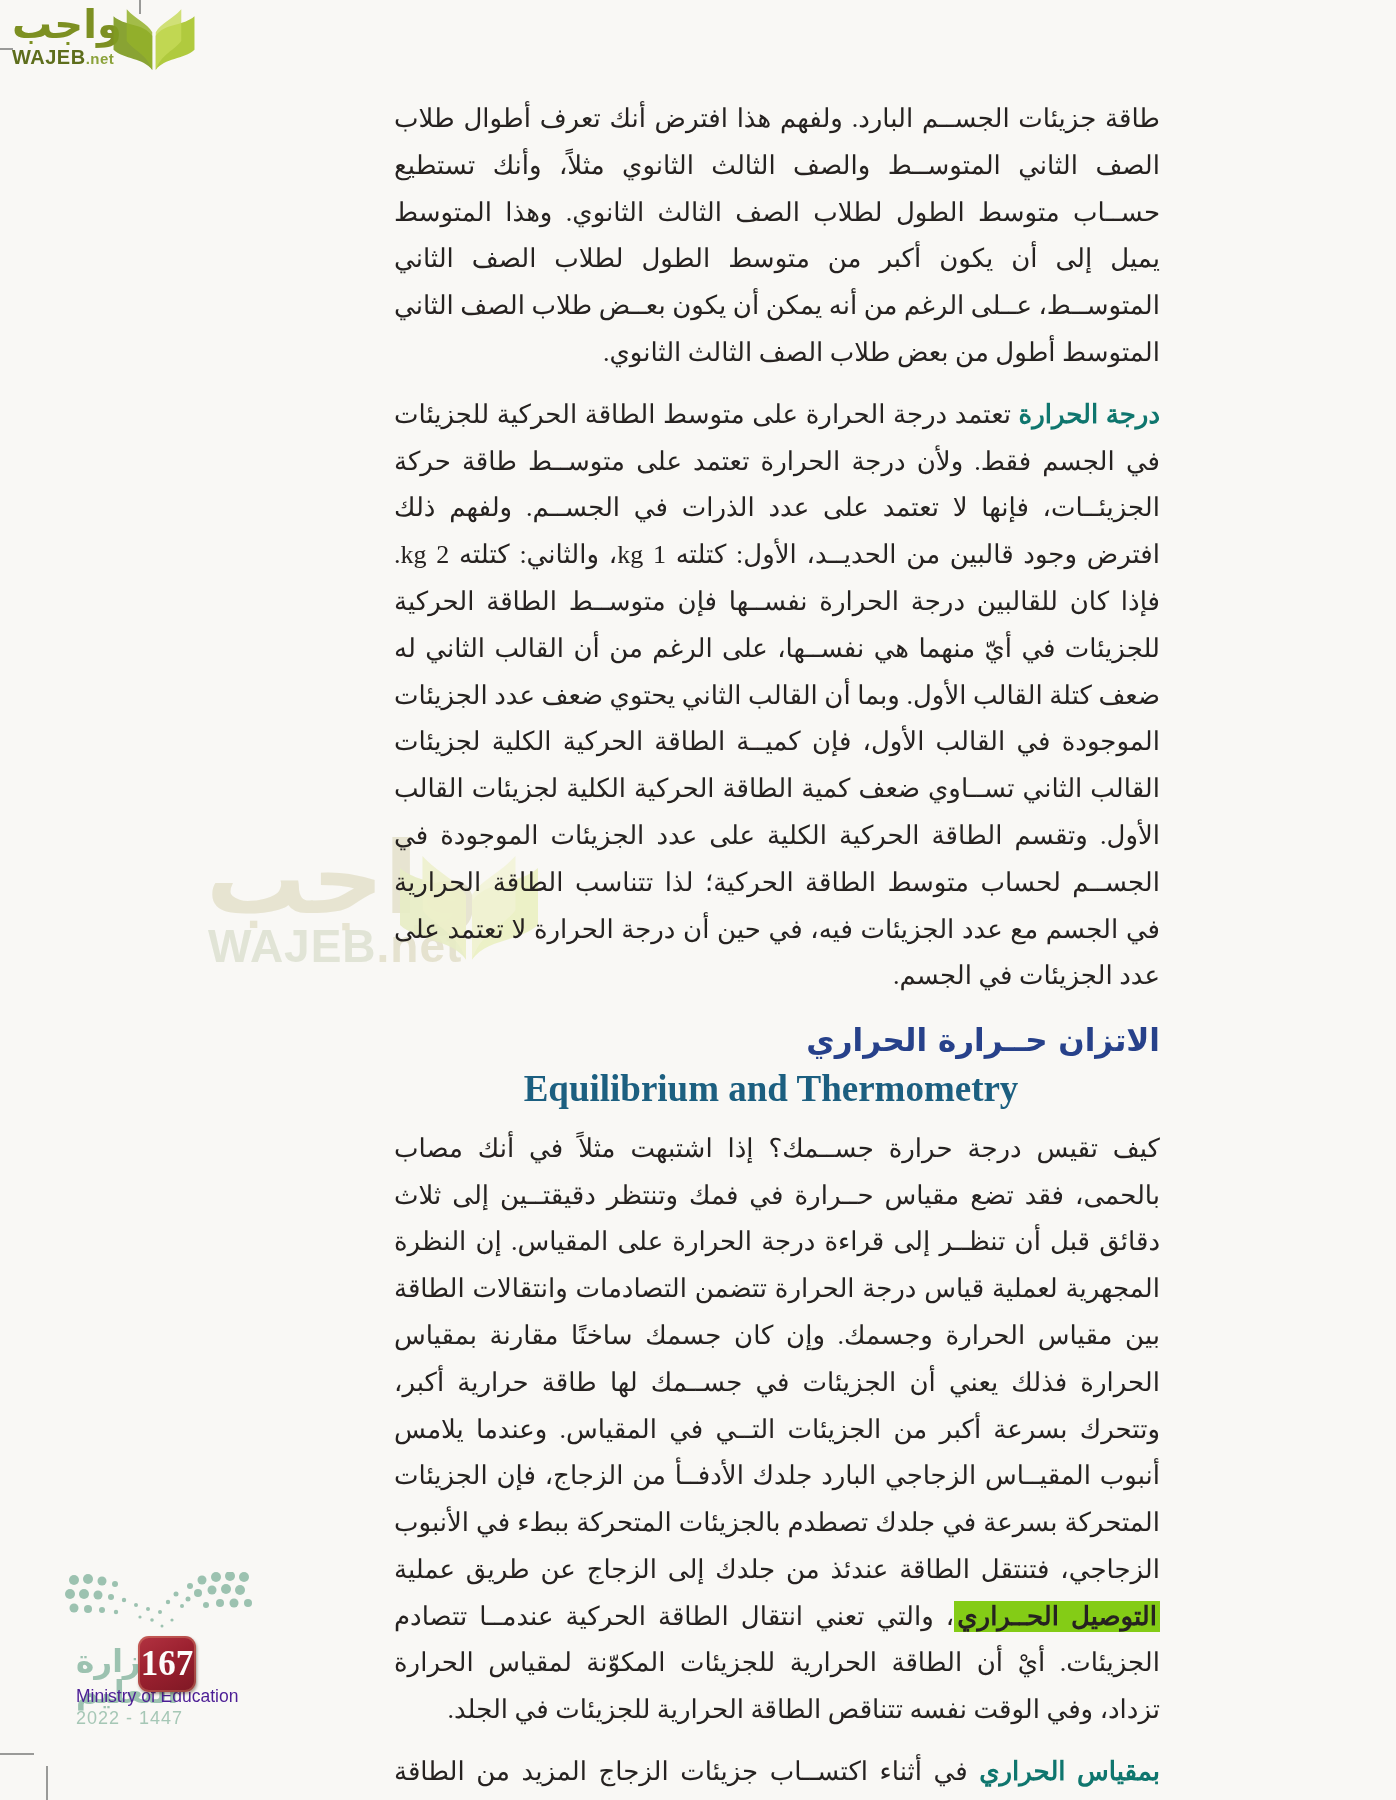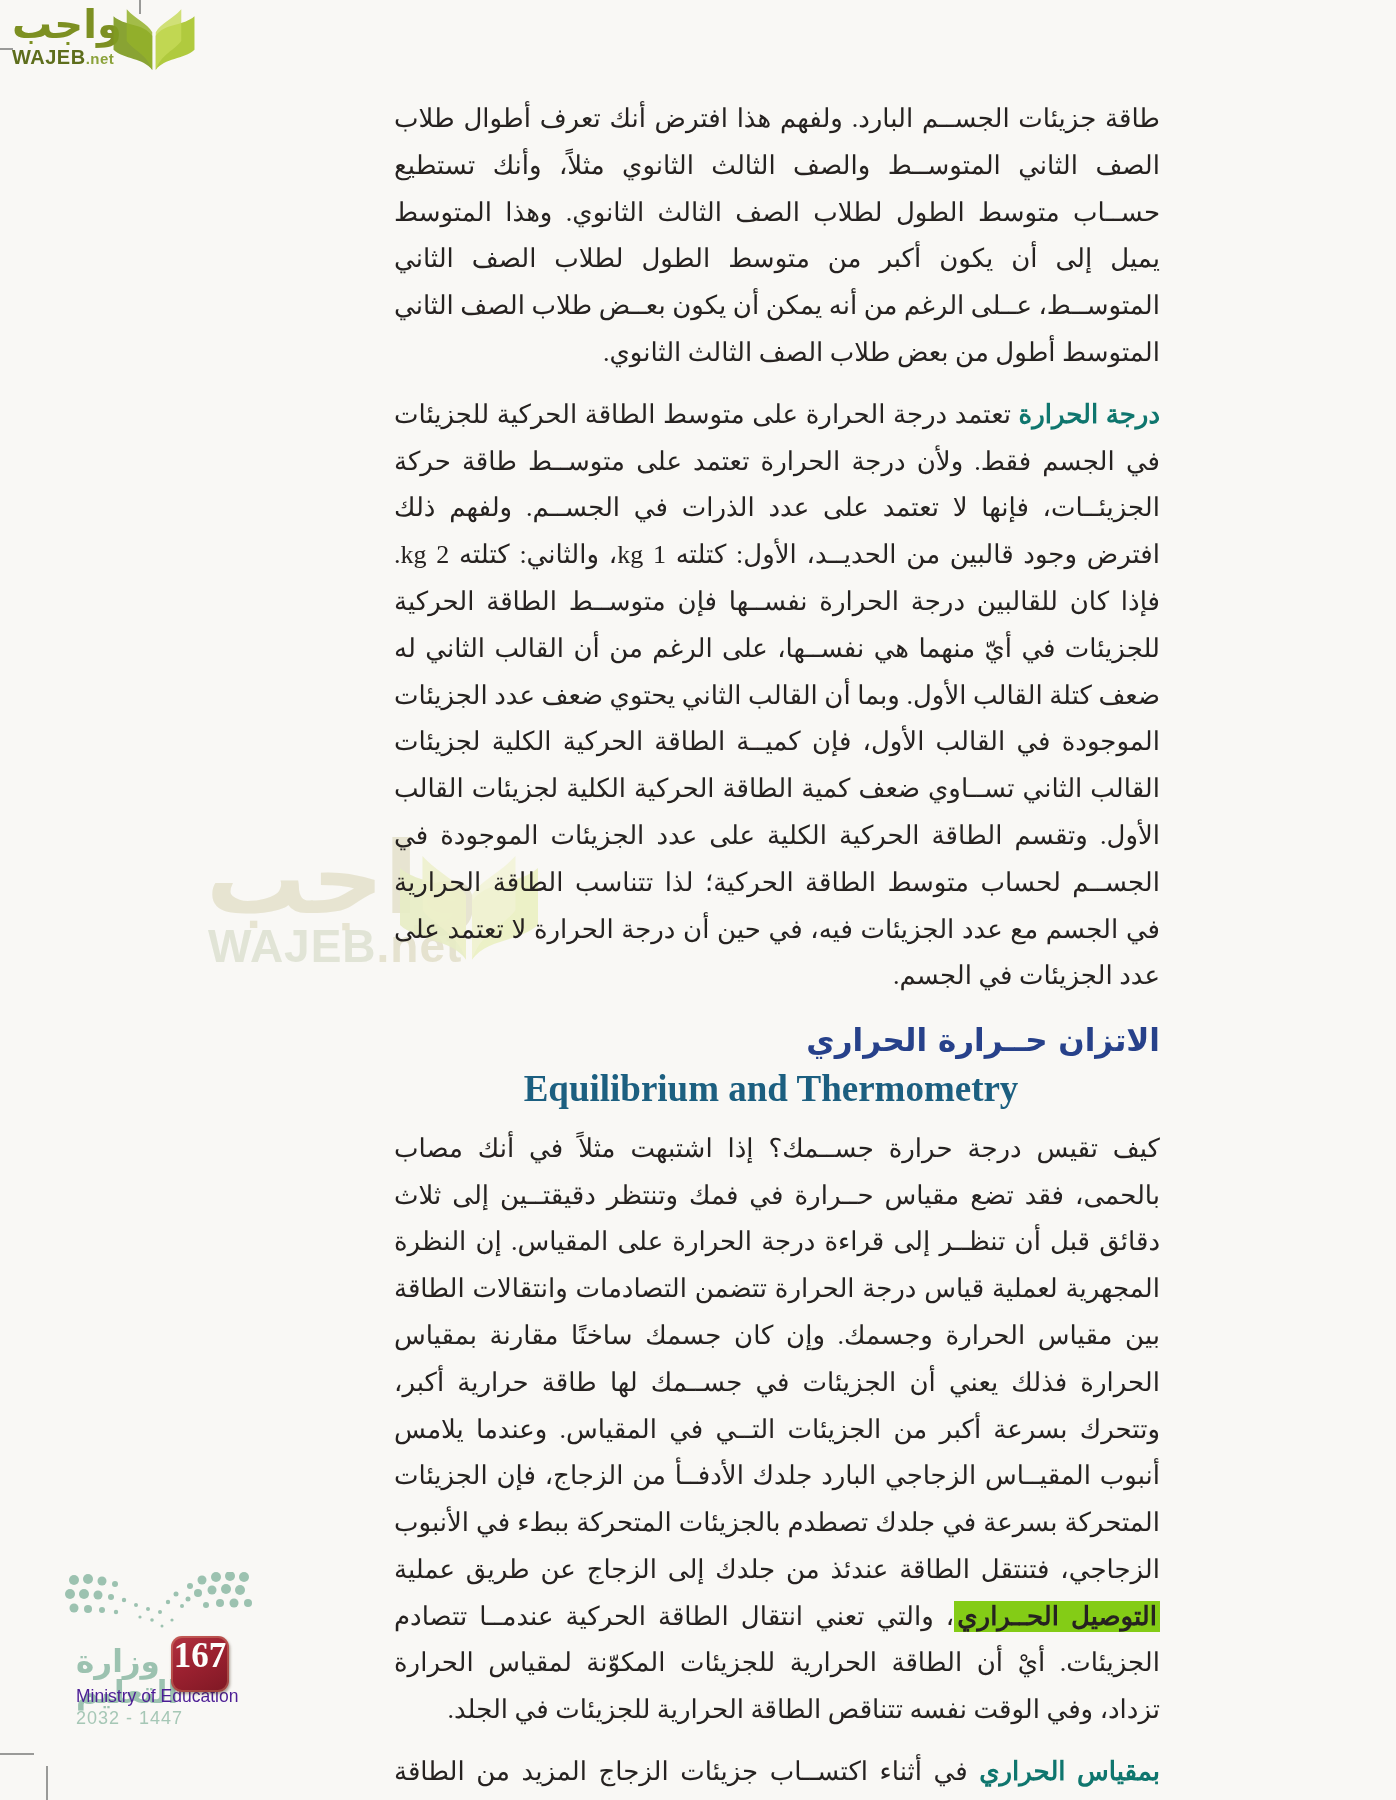--- a/index.html
+++ b/index.html
@@ -56,21 +56,21 @@
   .moe-ar{position:absolute;left:18px;top:74px;width:190px;font-size:31px;font-weight:bold;
     color:#9cc2b0;direction:rtl;text-align:left;line-height:1;letter-spacing:0px;
     font-family:"DejaVu Sans",sans-serif;}
   .moe-en{position:absolute;left:18px;top:114px;font-size:17.5px;color:#4c1d95;
     font-family:"Liberation Sans",sans-serif;}
   .moe-years{position:absolute;left:18px;top:136px;font-size:18px;color:#a6c7b6;
     font-family:"Liberation Sans",sans-serif;letter-spacing:1px;}
   .page-badge{position:absolute;left:80px;top:64px;width:58px;height:56px;
     background:linear-gradient(150deg,#b23341 0%,#9c2130 45%,#7e1824 100%);
     border-radius:11px;box-shadow:1px 2px 3px rgba(60,40,20,.45), inset 0 0 0 2px rgba(255,210,150,.25);
-    display:flex;justify-content:center;z-index:2;margin-left:33px;}
+    display:flex;align-items:center;justify-content:center;z-index:2;}
   .page-badge span{color:#fdfdfb;font-size:35px;font-weight:bold;
     font-family:"Liberation Serif","DejaVu Serif",serif;}
 </style>
 </head>
 <body>
 
 <div class="page">
 
   <div class="cropmark cm-tl-v"></div>
   <div class="cropmark cm-tl-h"></div>
@@ -153,19 +153,19 @@
         <circle cx="142" cy="33" r="3"></circle>
           <circle cx="156" cy="31" r="4"></circle>
           <circle cx="170" cy="31" r="4.5"></circle>
           <circle cx="184" cy="31" r="4"></circle>
         <circle cx="108" cy="48" r="1.6"></circle>
           <circle cx="98" cy="54" r="1.5"></circle>
       </g>
     </svg>
     <div class="moe-ar">وزارة التعليم</div>
     <div class="moe-en">Ministry of Education</div>
-    <div class="moe-years">2032 - 1447</div>
+    <div class="moe-years">2022 - 1447</div>
     <div class="page-badge">
       <span>167</span>
     </div>
   </div>
 
 </div>
 
 </body></html>

